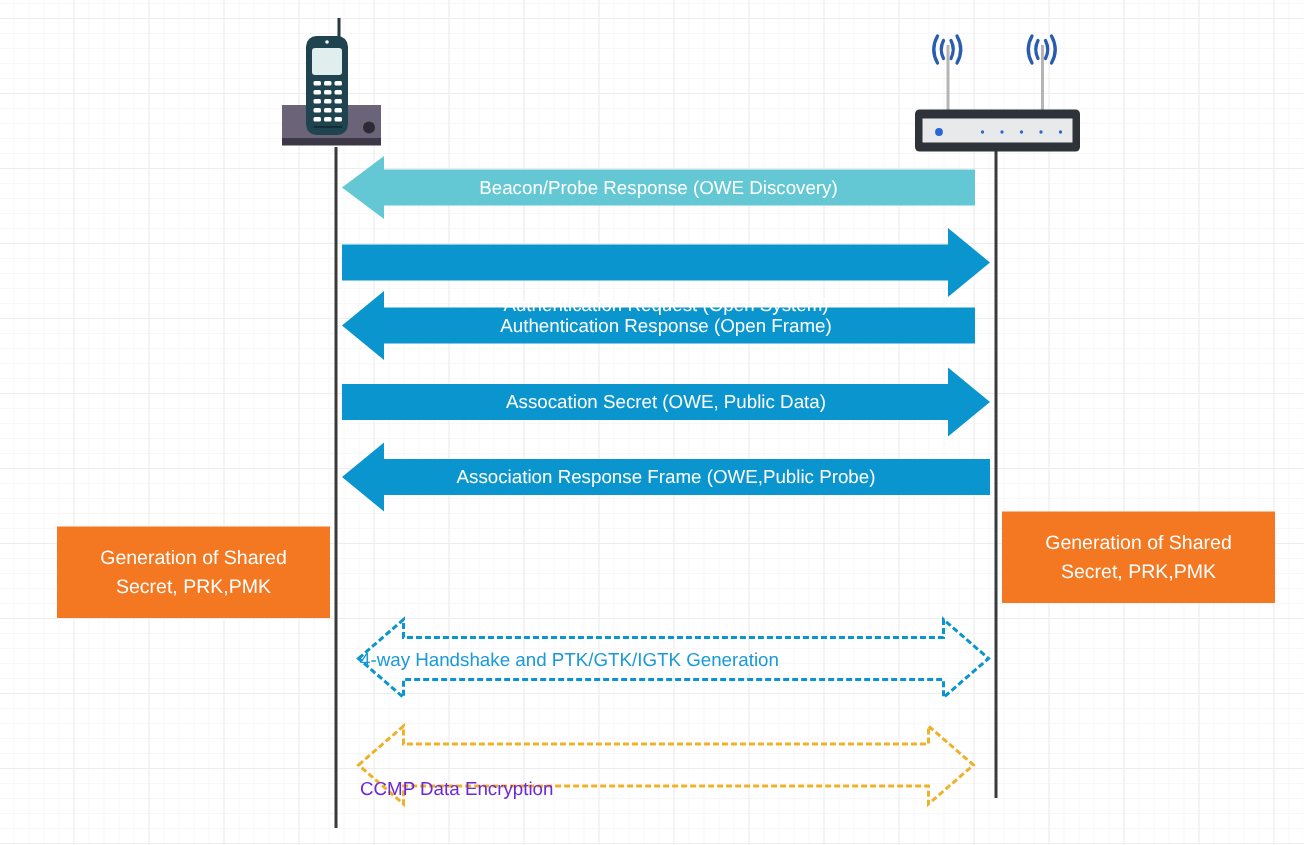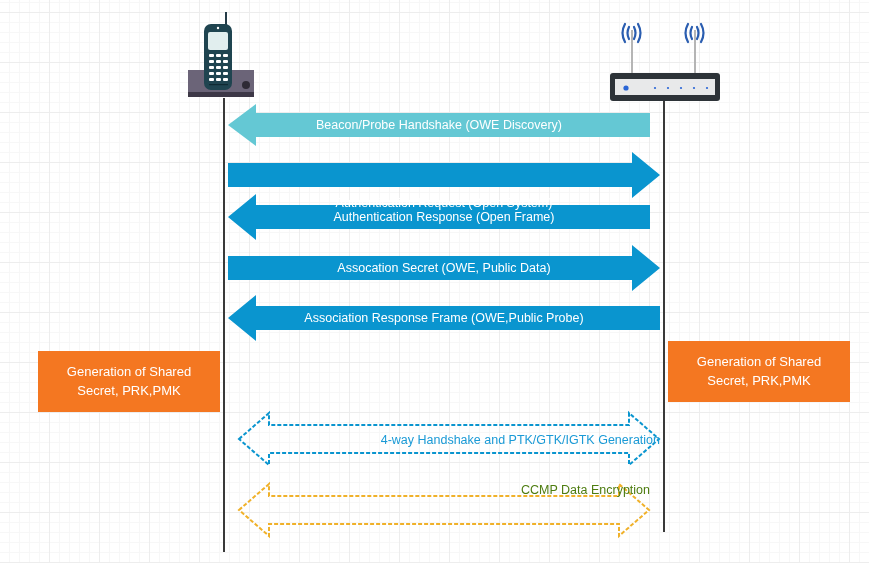--- a/index.html
+++ b/index.html
@@ -12,21 +12,21 @@
       linear-gradient(to bottom, #ededed 1px, transparent 1px),
       linear-gradient(to right, #f7f7f7 1px, transparent 1px),
       linear-gradient(to bottom, #f7f7f7 1px, transparent 1px);
     background-size: 50px 50px, 50px 50px, 10px 10px, 10px 10px;
     background-position: -1px 12px, 0 12px, -1px 2px, 0 2px;
   }
   .abs { position:absolute; }
   .lifeline { position:absolute; width:2px; background:#3a3a3a; }
   #diagram { position:absolute; left:0; top:0; }
   .msg-label { position:absolute; color:#fff; font-size:12.5px; text-align:center; white-space:nowrap; line-height:1; }
-  .dash-label { position:absolute; font-size:12.5px; text-align:right; white-space:nowrap; line-height:1; }
+  .dash-label { position:absolute; font-size:12.5px; text-align:left; white-space:nowrap; line-height:1; }
   .box {
     position:absolute; background:#f47721; color:#fff; font-size:13px;
     display:flex; align-items:center; justify-content:center; text-align:center; line-height:1.45;
   }
 </style>
 </head>
 <body>
 
 <div class="lifeline" style="left:223px; top:98px; height:454px;"></div>
 <div class="lifeline" style="left:663px; top:100px; height:432px;"></div>
@@ -85,33 +85,33 @@
 <svg id="diagram" width="869" height="563">
     <polygon points="228,125 256,104 256,113 650,113 650,137 256,137 256,146" fill="#64c8d4"></polygon>
     <polygon points="228,163 632,163 632,152 660,175 632,198 632,187 228,187" fill="#0a95cf"></polygon>
     <polygon points="228,217 256,194 256,205 650,205 650,229 256,229 256,240" fill="#0a95cf"></polygon>
     <polygon points="228,256 632,256 632,245 660,268 632,291 632,280 228,280" fill="#0a95cf"></polygon>
     <polygon points="228,318 256,295 256,306 660,306 660,330 256,330 256,341" fill="#0a95cf"></polygon>
     <polygon points="239,439 269,413 269,425 629,425 629,413 659,439 629,465 629,453 269,453 269,465" fill="none" stroke="#0a95cf" stroke-width="2" stroke-dasharray="4 2"></polygon>
     <polygon points="239,510 269,484 269,496 619,496 619,484 649,510 619,536 619,524 269,524 269,536" fill="none" stroke="#f0b12a" stroke-width="2" stroke-dasharray="4 2"></polygon>
   </svg>
 
-<div class="msg-label" style="left:228px; width:422px; top:119px;">Beacon/Probe Handshake (OWE Discovery)</div>
+<div class="msg-label" style="left:228px; width:422px; top:119px;">Beacon/Probe Response (OWE Discovery)</div>
 <div class="msg-label" style="left:228px; width:432px; top:169px;margin-top:28px;">Authentication Request (Open System)</div>
 <div class="msg-label" style="left:228px; width:432px; top:211px;">Authentication Response (Open Frame)</div>
 <div class="msg-label" style="left:228px; width:432px; top:262px;">Assocation Secret (OWE, Public Data)</div>
 <div class="msg-label" style="left:228px; width:432px; top:312px;">Association Response Frame (OWE,Public Probe)</div>
 
 <div class="box" style="left:38px; top:351px; width:182px; height:61px;">
   <div>
       <div>Generation of Shared</div>
       <div>Secret, PRK,PMK</div>
     </div>
 </div>
 <div class="box" style="left:668px; top:341px; width:182px; height:61px;">
   <div>
       <div>Generation of Shared</div>
       <div>Secret, PRK,PMK</div>
     </div>
 </div>
 
 <div class="dash-label" style="left:240px; width:420px; top:434px; color:#1a9ad6;">4-way Handshake and PTK/GTK/IGTK Generation</div>
-<div class="dash-label" style="left:240px; width:410px; top:484px; color:#4d7c0f;">CCMP Data Encryption</div>
+<div class="dash-label" style="left:240px; width:410px; top:520px; color:#6d28d9;">CCMP Data Encryption</div>
 
 </body></html>

